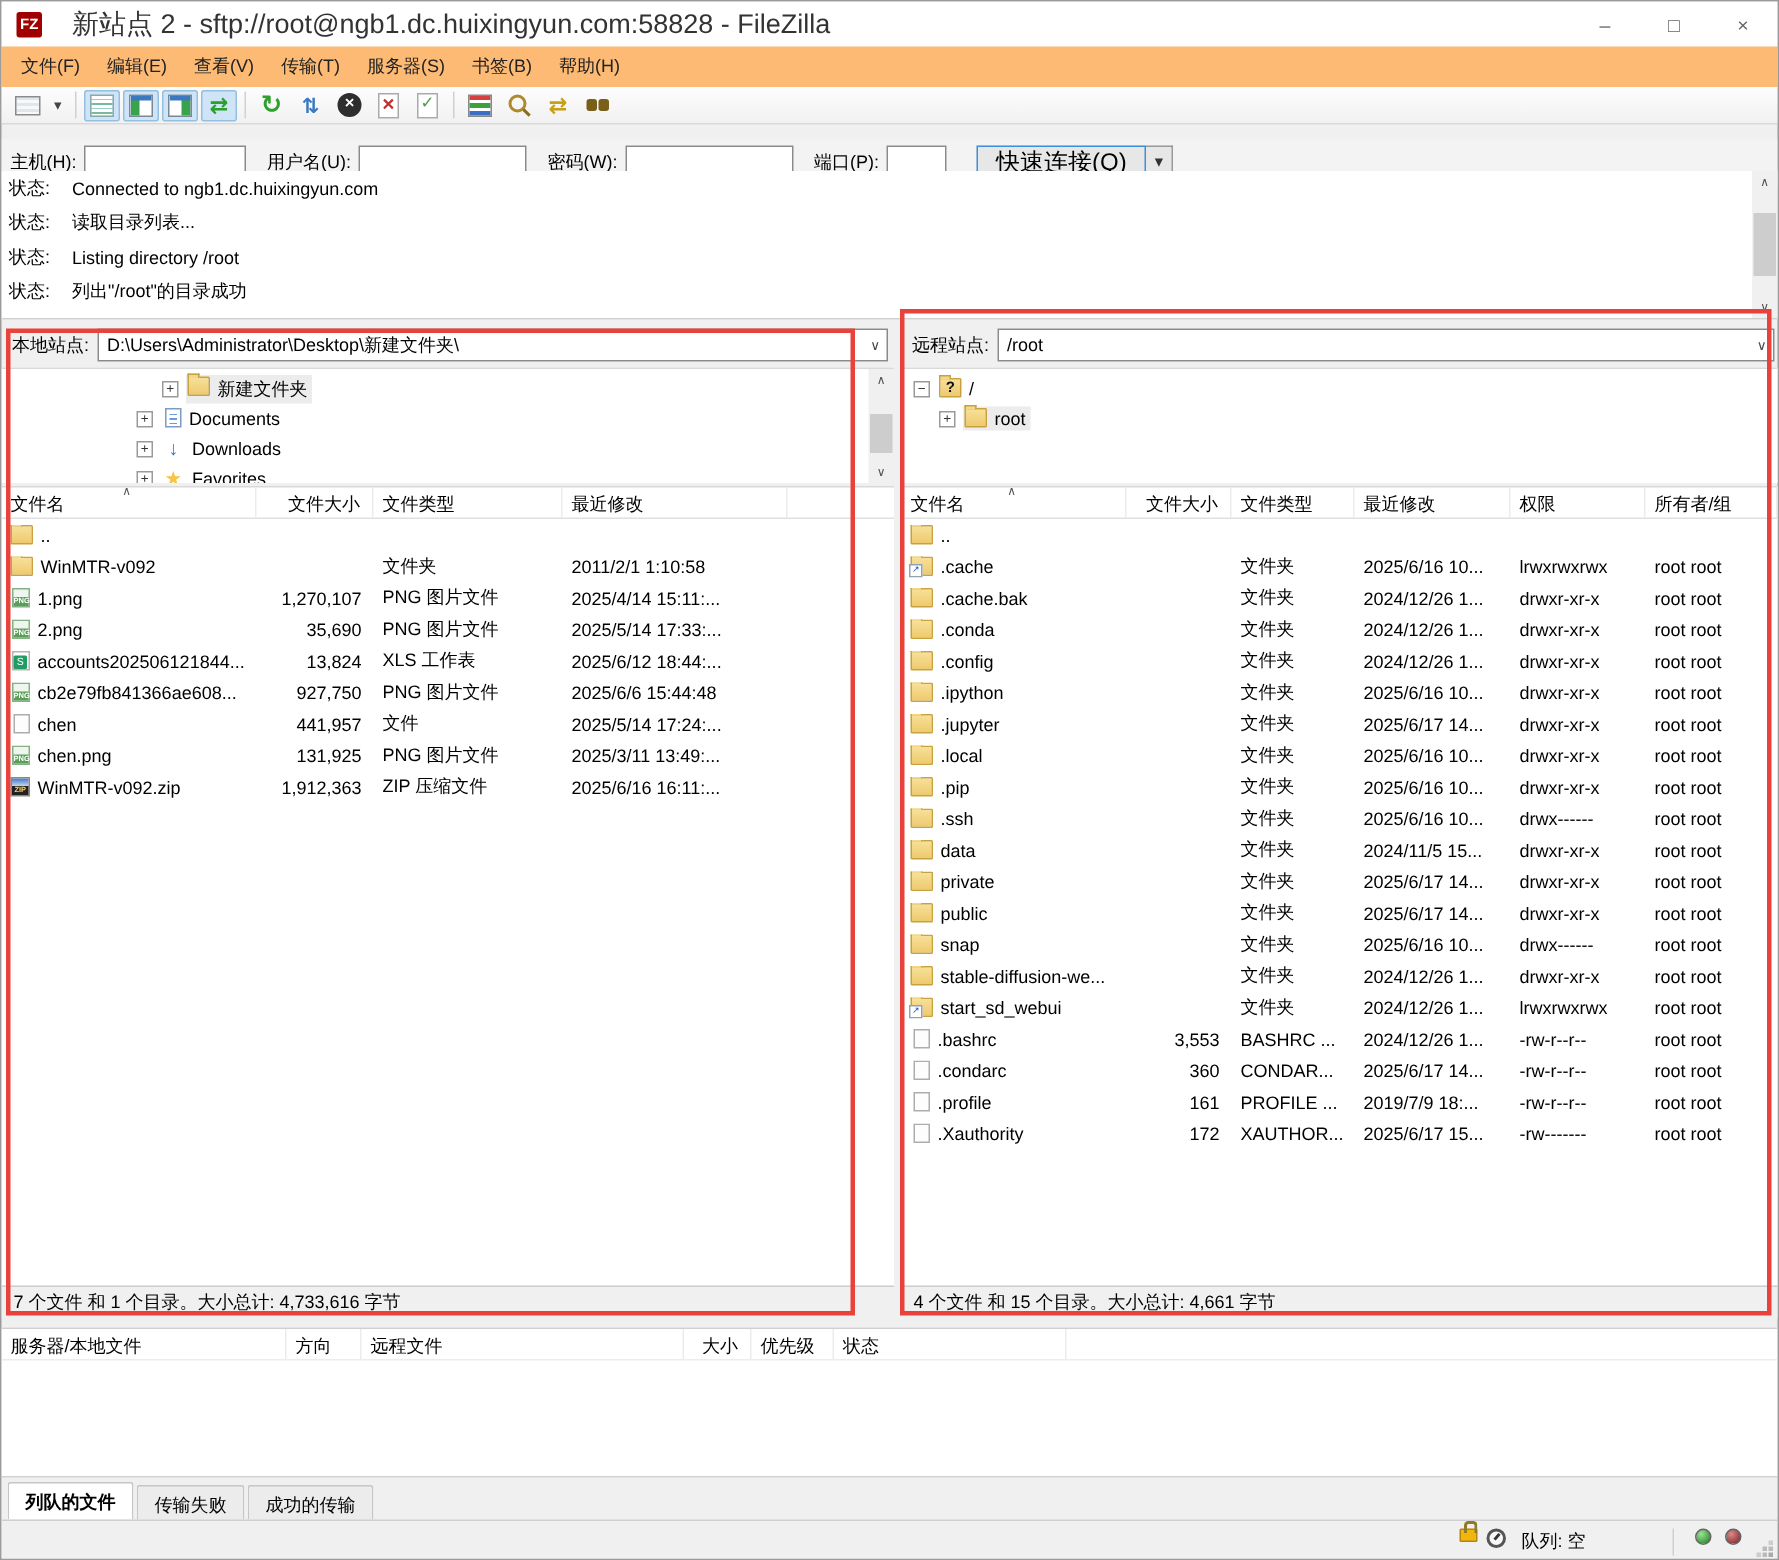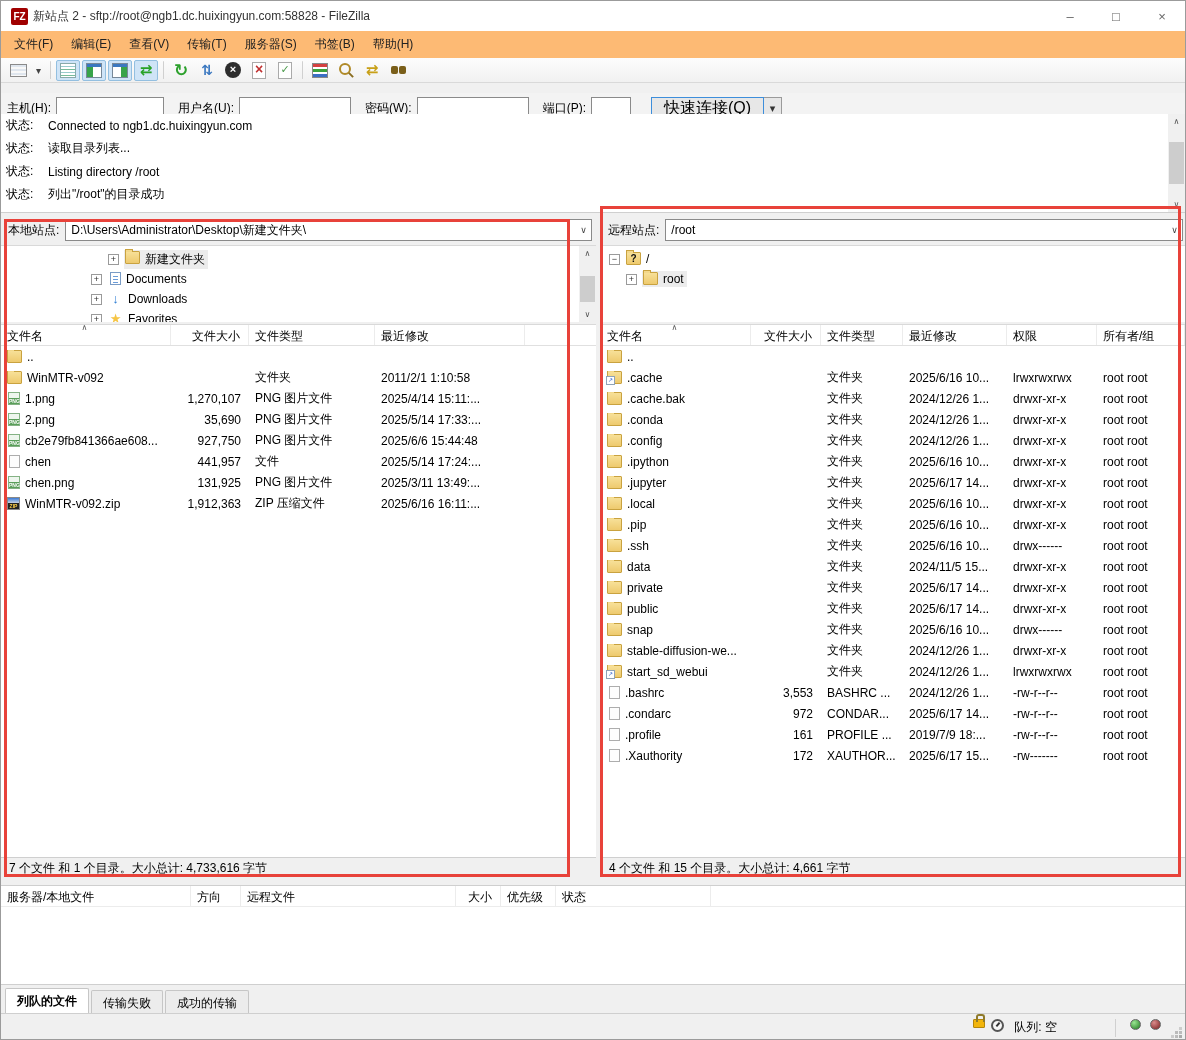--- a/index.html
+++ b/index.html
@@ -7,21 +7,21 @@
     width:1186px;height:1040px;position:relative;overflow:hidden;
     background:#f0f0f0;font-family:"Liberation Sans","DejaVu Sans",sans-serif;
     font-size:12px;color:#000;box-sizing:border-box;border:1px solid #9b9b9b;
   }
   *{box-sizing:border-box;}
 
   
   #titlebar{position:absolute;left:0;top:0;width:100%;height:30px;background:#fff;display:flex;align-items:center;}
   .fz-logo{width:17px;height:17px;margin-left:10px;background:#a00000;color:#fff;font-weight:bold;
     font-size:10px;line-height:17px;text-align:center;border-radius:2px;flex:none;}
-  .title-text{margin-left:5px;color:#333;font-size:12px;}
+  .title-text{margin-left:20px;color:#333;font-size:18px;}
   .win-controls{margin-left:auto;display:flex;height:100%;}
   .wbtn{width:46px;height:100%;display:flex;align-items:center;justify-content:center;color:#666;font-size:13px;}
 
   
   #menubar{position:absolute;left:0;top:30px;width:100%;height:27px;background:#fdba74;display:flex;align-items:center;padding-left:4px;}
   .menu-item{padding:4px 9px;color:#222;}
 
   
   #toolbar{position:absolute;left:0;top:57px;width:100%;height:25px;background:linear-gradient(#fdfdfd,#f1f1f1);
     border-bottom:1px solid #d9d9d9;display:flex;align-items:center;padding-left:4px;}
@@ -354,20 +354,29 @@
         <div class="file-row">
           <span class="cell name w-lname">
             <span class="ficon icon-png"></span>
             <span>2.png</span>
           </span>
           <span class="cell num w-lsize">35,690</span>
           <span class="cell w-ltype">PNG 图片文件</span>
           <span class="cell w-lmod">2025/5/14 17:33:...</span>
         </div>
 
+        <div class="file-row">
+          <span class="cell name w-lname">
+            <span class="ficon icon-xls"></span>
+            <span>accounts202506121844...</span>
+          </span>
+          <span class="cell num w-lsize">13,824</span>
+          <span class="cell w-ltype">XLS 工作表</span>
+          <span class="cell w-lmod">2025/6/12 18:44:...</span>
+        </div>
 
         <div class="file-row">
           <span class="cell name w-lname">
             <span class="ficon icon-png"></span>
             <span>cb2e79fb841366ae608...</span>
           </span>
           <span class="cell num w-lsize">927,750</span>
           <span class="cell w-ltype">PNG 图片文件</span>
           <span class="cell w-lmod">2025/6/6 15:44:48</span>
         </div>
@@ -649,21 +658,21 @@
           <span class="cell w-rmod">2024/12/26 1...</span>
           <span class="cell w-rperm">-rw-r--r--</span>
           <span class="cell w-rown">root root</span>
         </div>
 
         <div class="file-row">
           <span class="cell name w-rname">
             <span class="ficon icon-file"></span>
             <span>.condarc</span>
           </span>
-          <span class="cell num w-rsize">972</span>
+          <span class="cell num w-rsize">360</span>
           <span class="cell w-rtype">CONDAR...</span>
           <span class="cell w-rmod">2025/6/17 14...</span>
           <span class="cell w-rperm">-rw-r--r--</span>
           <span class="cell w-rown">root root</span>
         </div>
 
         <div class="file-row">
           <span class="cell name w-rname">
             <span class="ficon icon-file"></span>
             <span>.profile</span>

